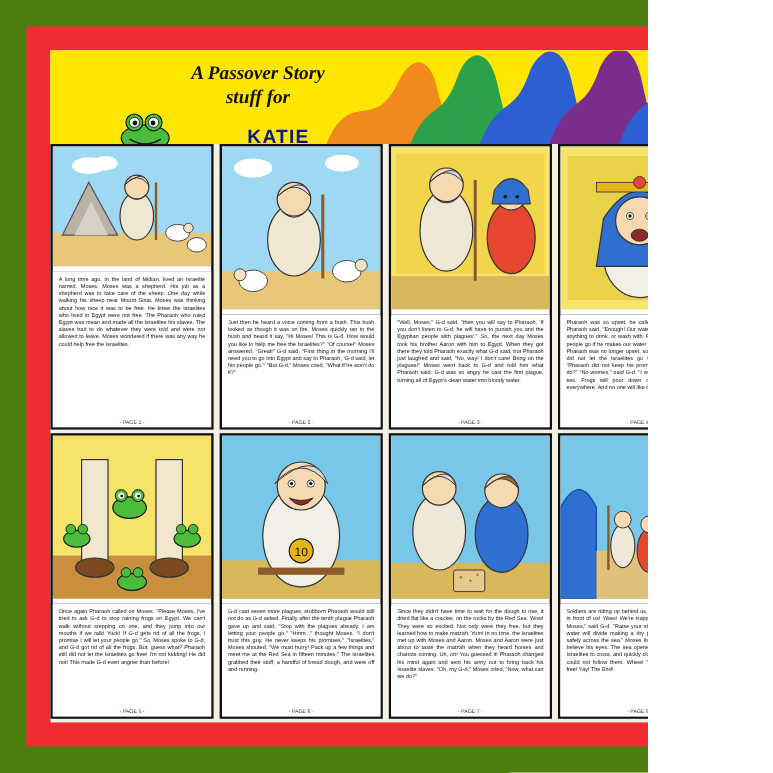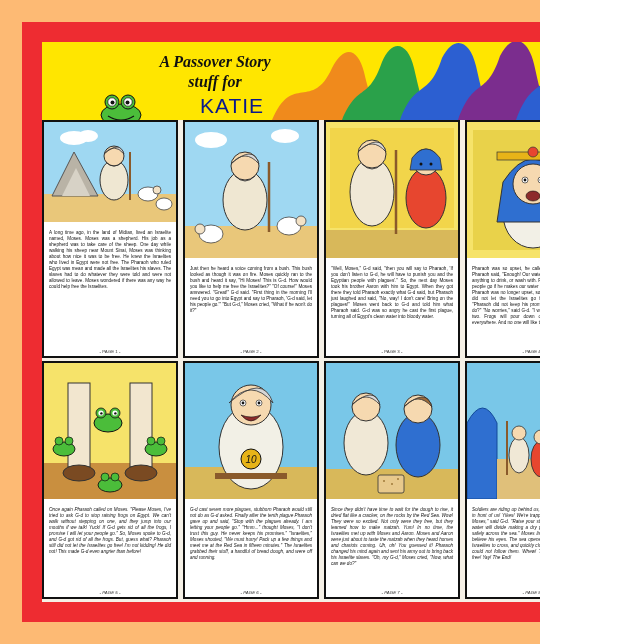--- a/index.html
+++ b/index.html
@@ -1,33 +1,33 @@
 <!DOCTYPE html>
 <html><head>
 <meta charset="utf-8">
 <style>
   html,body{margin:0;padding:0;background:#ffffff;}
   body{width:644px;height:644px;font-family:"Liberation Sans",sans-serif;}
-  .poster{position:relative;width:540px;height:644px;background:#fdba74;overflow:hidden;}
+  .poster{position:relative;width:540px;height:644px;background:#4d7c0f;overflow:hidden;}
   .frame{position:absolute;left:22px;top:22px;width:600px;height:600px;background:#ee2c31;}
   .inner{position:absolute;left:42px;top:42px;width:560px;height:560px;background:#f5f0e6;}
   
   .header{position:absolute;left:42px;top:42px;width:560px;height:78px;background:#ffe92f;overflow:hidden;}
   .hdr-yellowblock{position:absolute;left:0;top:0;width:560px;height:78px;background:#ffe600;}
   .title{position:absolute;left:58px;top:10px;width:230px;text-align:center;color:#111;font-family:"Liberation Serif",serif;font-style:italic;font-size:16px;line-height:20px;font-weight:bold;}
-  .kid-name{position:absolute;left:100px;top:52px;width:180px;text-align:center;color:#0a1a8c;font-weight:normal;font-size:21px;font-family:"Liberation Sans",sans-serif;letter-spacing:1px;}
+  .kid-name{position:absolute;left:100px;top:64px;width:180px;text-align:center;color:#0a1a8c;font-weight:bold;font-size:16px;font-family:"Liberation Sans",sans-serif;letter-spacing:1px;}
   
   .waves{position:absolute;right:0;top:0;width:330px;height:78px;}
   
   .frog{position:absolute;left:52px;top:46px;width:54px;height:40px;}
   
   .grid{position:absolute;left:42px;top:120px;width:560px;height:482px;}
   .row{position:absolute;left:0;width:560px;height:240px;display:flex;}
   .row1{top:0;}
-  .row2{top:241px;font-style:italic;}
+  .row2{top:241px;}
   .panel{width:136px;height:238px;margin-right:5px;background:#ffffff;border:2px solid #111;position:relative;box-sizing:border-box;}
   .panel:last-child{margin-right:0;}
   .art{position:absolute;left:0;top:0;width:100%;height:104px;overflow:hidden;border-bottom:2px solid #111;}
   .art.tall{height:140px;}
   .txtbox{position:absolute;left:0;right:0;bottom:0;top:104px;padding:4px 5px 12px 5px;box-sizing:border-box;background:#fff;}
   .txtbox.short{top:140px;}
   .story{font-size:4.6px;line-height:6.0px;color:#111;text-align:justify;font-family:"Liberation Sans",sans-serif;}
   .pagelabel{position:absolute;bottom:2px;left:0;width:100%;text-align:center;font-size:4.4px;color:#333;}
   svg{display:block;}
 </style>

